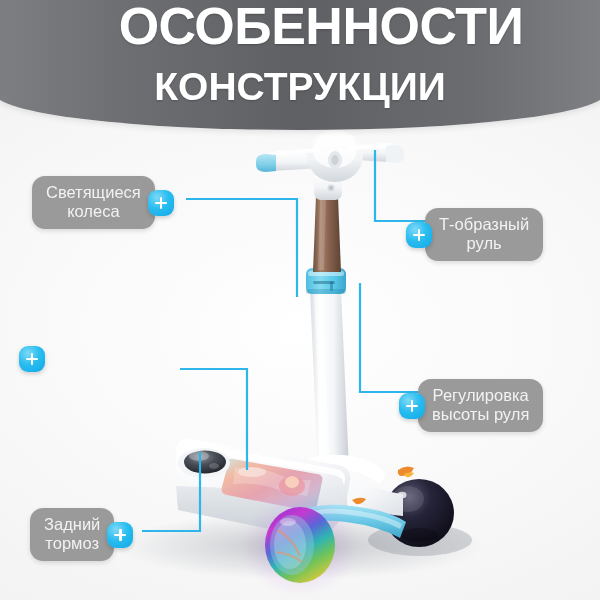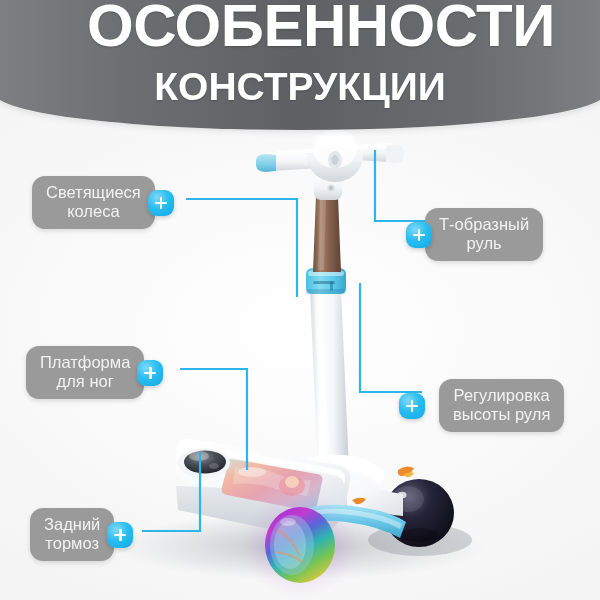--- a/index.html
+++ b/index.html
@@ -17,21 +17,21 @@
   
   .banner{
     position:absolute;left:-6px;top:-40px;width:612px;height:170px;
     border-radius:0 0 50% 50% / 0 0 22% 22%;
     background:linear-gradient(90deg,#7d7f83 0%,#6c6e72 22%,#5e6064 50%,#6a6c70 78%,#7e8084 100%);
     box-shadow:0 2px 6px rgba(0,0,0,.10);
     overflow:hidden;
   }
   .banner-inner{position:absolute;left:6px;top:40px;width:600px;text-align:center;}
   .ttl1{
-    color:#fff;font-weight:bold;font-size:60px;line-height:52px;
+    color:#fff;font-weight:bold;font-size:52px;line-height:52px;
     letter-spacing:-0.5px;white-space:nowrap;
     text-shadow:0 1px 2px rgba(0,0,0,.22);
     padding-left:42px;
   }
   .ttl2{
     color:#fff;font-weight:bold;font-size:39px;line-height:44px;
     letter-spacing:0px;white-space:nowrap;margin-top:13px;
     text-shadow:0 1px 2px rgba(0,0,0,.22);
   }
 
@@ -272,26 +272,24 @@
 руль</div>
   </div>
 
   <div class="callout" style="left:32px;top:176px;">
     <div class="pill">Светящиеся
 колеса</div>
     <div class="badge right"></div>
   </div>
 
   <div class="callout" style="left:26px;top:346px;">
-    <div class="pill">Платформа
-для ног</div>
     <div class="badge right"></div>
   </div>
 
-  <div class="callout" style="left:399px;top:379px;gap:21px;">
+  <div class="callout" style="left:399px;top:379px;">
     <div class="badge left"></div>
     <div class="pill">Регулировка
 высоты руля</div>
   </div>
 
   <div class="callout" style="left:30px;top:508px;">
     <div class="pill">Задний
 тормоз</div>
     <div class="badge right"></div>
   </div>

